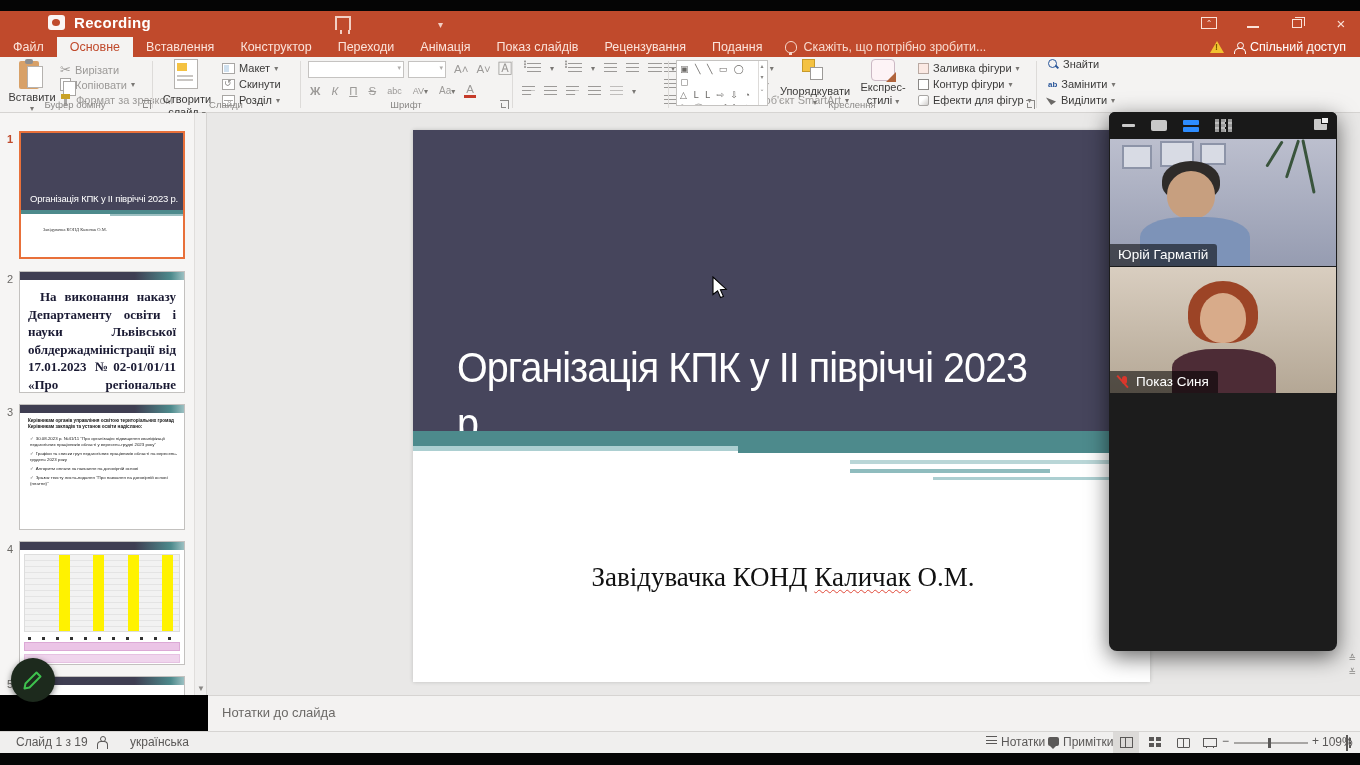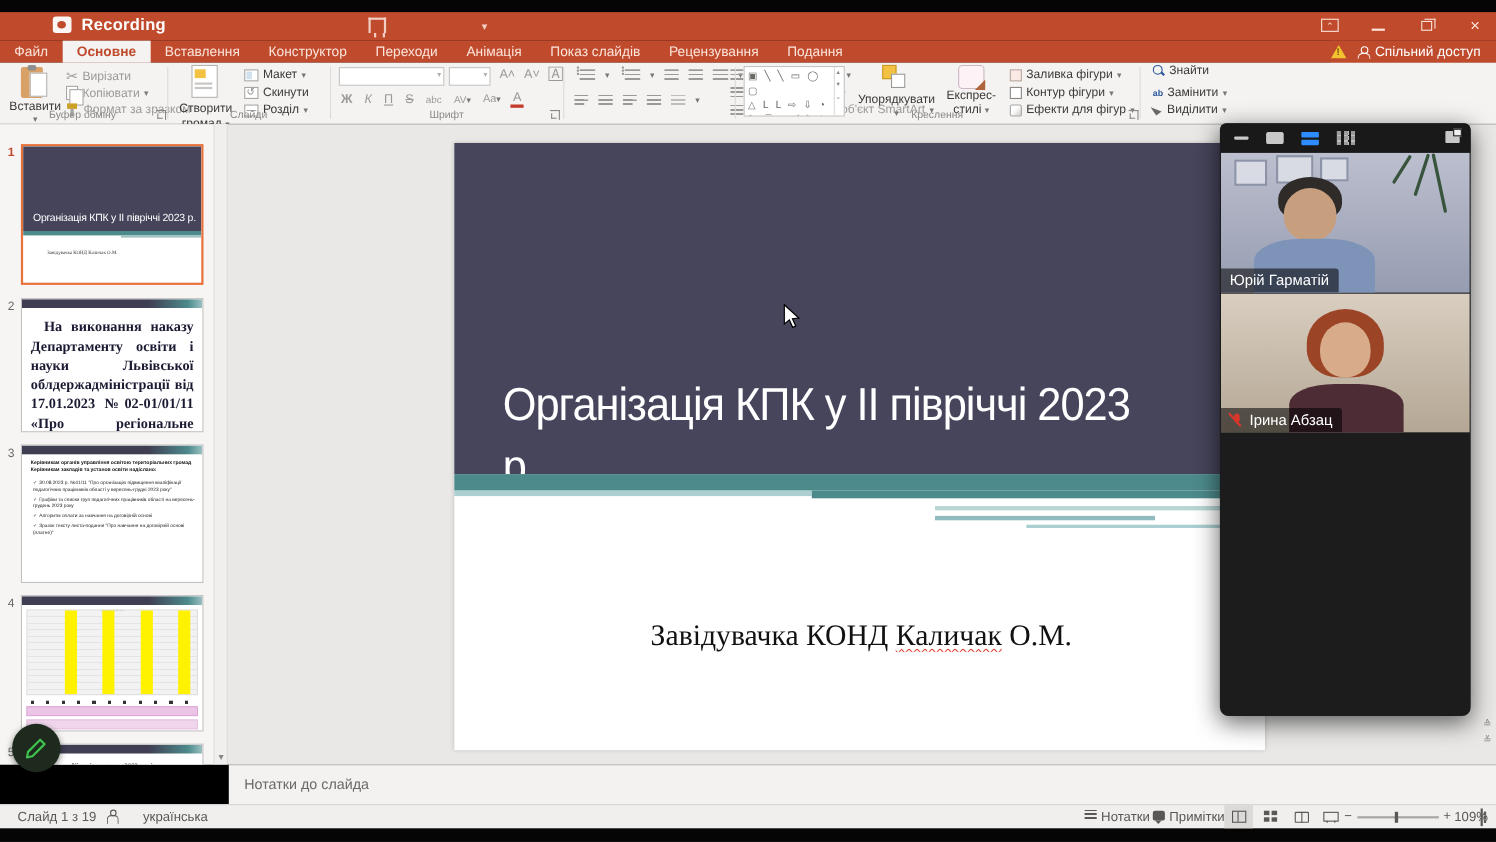--- a/index.html
+++ b/index.html
@@ -20,21 +20,21 @@
   .tb-title { position:absolute; left:0; right:0; top:5px; text-align:center; font-size:12.5px; color:#fde9e2; }
   .win-btns { position:absolute; right:8px; top:2px; display:flex; gap:22px; align-items:center; color:#fbe3da; }
   .wb { width:22px; height:20px; display:flex; align-items:center; justify-content:center; font-size:13px; }
   .wb-ribbon { width:16px; height:12px; border:1px solid #fbe3da; font-size:8px; display:flex; align-items:center; justify-content:center; }
   .wb-min { width:12px; height:2px; background:#fbe3da; margin-top:8px; }
   .wb-restore { width:10px; height:9px; border:1px solid #fbe3da; position:relative; }
   .wb-restore:before { content:""; position:absolute; left:2px; top:-3px; width:9px; height:8px; border:1px solid #fbe3da; border-bottom:none; border-left:none; }
 
   .tabrow { position:absolute; left:0; top:37px; width:1360px; height:20px; background:#C04A2C; display:flex; align-items:stretch; }
   .tab { color:#fbe3da; font-size:12.5px; padding:3px 13px 0 13px; white-space:nowrap; }
-  .tab.active { background:#f4f3f2; color:#C04A2C; font-weight:bold; }
+  .tab.active { background:#f4f3f2; color:#C04A2C; font-weight:normal; }
   .tellme { display:flex; align-items:center; gap:6px; color:#f7d8cc; font-size:12.5px; padding:0 10px; }
   .bulb { width:12px; height:12px; border:1.5px solid #f7d8cc; border-radius:50% 50% 40% 40%; position:relative; }
   .bulb:after { content:""; position:absolute; left:3px; bottom:-3px; width:3px; height:2px; background:#f7d8cc; }
   .tab-right { position:absolute; right:0; top:37px; height:20px; display:flex; align-items:center; gap:10px; padding-right:14px; background:#C04A2C; }
   .warn-tri { width:0; height:0; border-left:7px solid transparent; border-right:7px solid transparent; border-bottom:12px solid #F2C230; position:relative; }
   .warn-tri:after { content:"!"; position:absolute; left:-2px; top:1px; font-size:9px; color:#7a5800; font-weight:bold; }
   .share { display:flex; align-items:center; gap:5px; color:#fff; font-size:12.5px; }
   .person-ic { width:11px; height:11px; position:relative; }
   .person-ic:before { content:""; position:absolute; left:3px; top:0; width:5px; height:5px; border:1.3px solid #fff; border-radius:50%; }
   .person-ic:after { content:""; position:absolute; left:0; top:6px; width:10px; height:5px; border:1.3px solid #fff; border-bottom:none; border-radius:5px 5px 0 0; }
@@ -249,20 +249,24 @@
   <div class="tabrow">
     <div class="tab">Файл</div>
     <div class="tab active">Основне</div>
     <div class="tab">Вставлення</div>
     <div class="tab">Конструктор</div>
     <div class="tab">Переходи</div>
     <div class="tab">Анімація</div>
     <div class="tab">Показ слайдів</div>
     <div class="tab">Рецензування</div>
     <div class="tab">Подання</div>
+    <div class="tellme">
+      <span class="bulb"></span>
+      <span>Скажіть, що потрібно зробити...</span>
+    </div>
   </div>
   <div class="tab-right">
     <span class="warn-tri"></span>
     <span class="share">
       <span class="person-ic"></span>
       <span>Спільний доступ</span>
     </span>
   </div>
 
   <div class="ribbon">
@@ -296,21 +300,21 @@
     <span class="rsep" style="left:152px"></span>
 
     <div class="bigbtn" style="left:160px;width:54px">
       <span class="newslide-ic">
           <span class="pg"></span>
           <span class="sun"></span>
           <span class="ln" style="top:16px"></span>
           <span class="ln" style="top:20px"></span>
         </span>
       <span>Створити</span>
-      <span><span>громад</span> <span class="carat">▾</span></span>
+      <span><span>слайд</span> <span class="carat">▾</span></span>
     </div>
     <div class="smallrow dark" style="left:222px;top:5px">
         <span class="layout-ic"></span>
         <span>Макет</span>
         <span class="carat">▾</span>
       </div>
     <div class="smallrow dark" style="left:222px;top:21px">
         <span class="reset-ic"></span>
         <span>Скинути</span>
       </div>
@@ -577,21 +581,21 @@
           <span>Юрій Гарматій</span>
         </div>
     </div>
 
     <div class="tile" style="top:155px;height:126px;background:linear-gradient(#d9cec0,#b4a795)">
       <span class="hair" style="left:78px;top:14px;width:70px;height:62px;background:#9c4426"></span>
       <span class="head" style="left:90px;top:26px;width:46px;height:50px;background:#d8ab8a"></span>
       <span class="torso" style="left:62px;top:82px;width:104px;height:46px;background:#4d2c36"></span>
       <div class="vname">
           <span class="mic-off"></span>
-          <span>Ірина Абзац</span>
+          <span>Показ Синя</span>
         </div>
     </div>
 
 
   </div>
 
   <div class="pencil-btn">
     <svg width="24" height="24" viewBox="0 0 24 24">
       <path d="M15.5 4.5 l4 4 L8.5 19.5 l-5 1 1-5 z" fill="none" stroke="#3ec14e" stroke-width="2" stroke-linejoin="round"></path>
     </svg>

